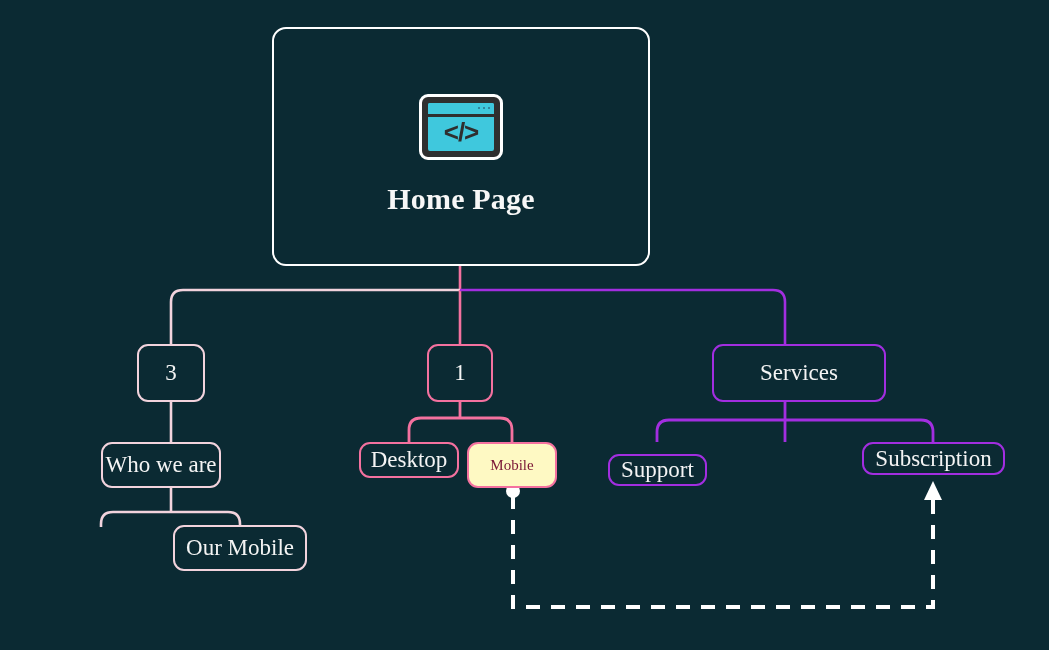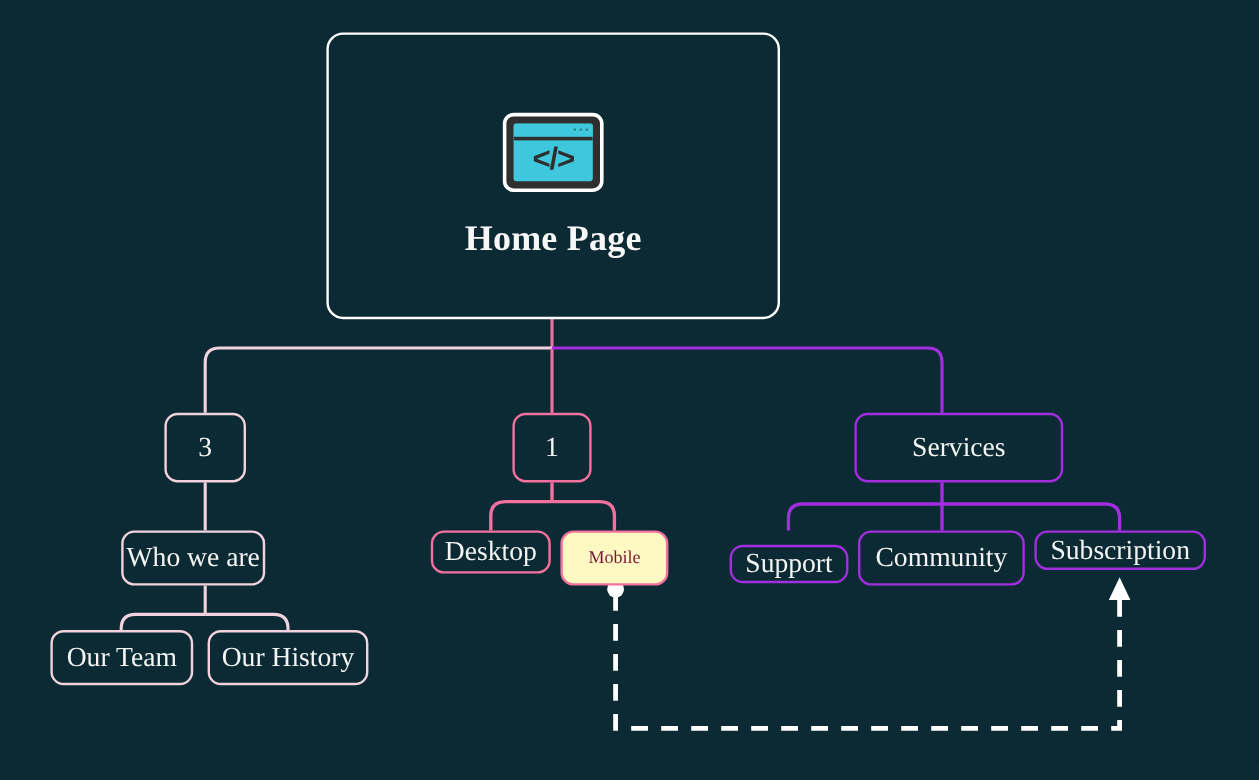--- a/index.html
+++ b/index.html
@@ -175,26 +175,23 @@
   </div>
 
   <div class="node node-pale" style="left:137px; top:344px; width:68px; height:58px;">
     <span>3</span>
   </div>
 
   <div class="node node-pale" style="left:101px; top:442px; width:120px; height:46px;">
     <span>Who we are</span>
   </div>
 
-  <div class="node node-pale" style="left:42px; top:525px; width:119px; height:46px;">
-    <span>Our Team</span>
-  </div>
 
   <div class="node node-pale" style="left:173px; top:525px; width:134px; height:46px;">
-    <span>Our History</span>
+    <span>Our Mobile</span>
   </div>
 
   <div class="node node-pink" style="left:427px; top:344px; width:66px; height:58px;">
     <span>1</span>
   </div>
 
   <div class="node node-pink" style="left:359px; top:442px; width:100px; height:36px;">
     <span>Desktop</span>
   </div>
 
@@ -203,21 +200,18 @@
   </div>
 
   <div class="node node-purple" style="left:712px; top:344px; width:174px; height:58px;">
     <span>Services</span>
   </div>
 
   <div class="node node-purple" style="left:608px; top:442px; width:99px; height:32px;margin-top:12px;">
     <span>Support</span>
   </div>
 
-  <div class="node node-purple" style="left:715px; top:442px; width:139px; height:46px;">
-    <span>Community</span>
-  </div>
 
   <div class="node node-purple" style="left:862px; top:442px; width:143px; height:33px;">
     <span>Subscription</span>
   </div>
 
 </div>
 
 </body></html>

